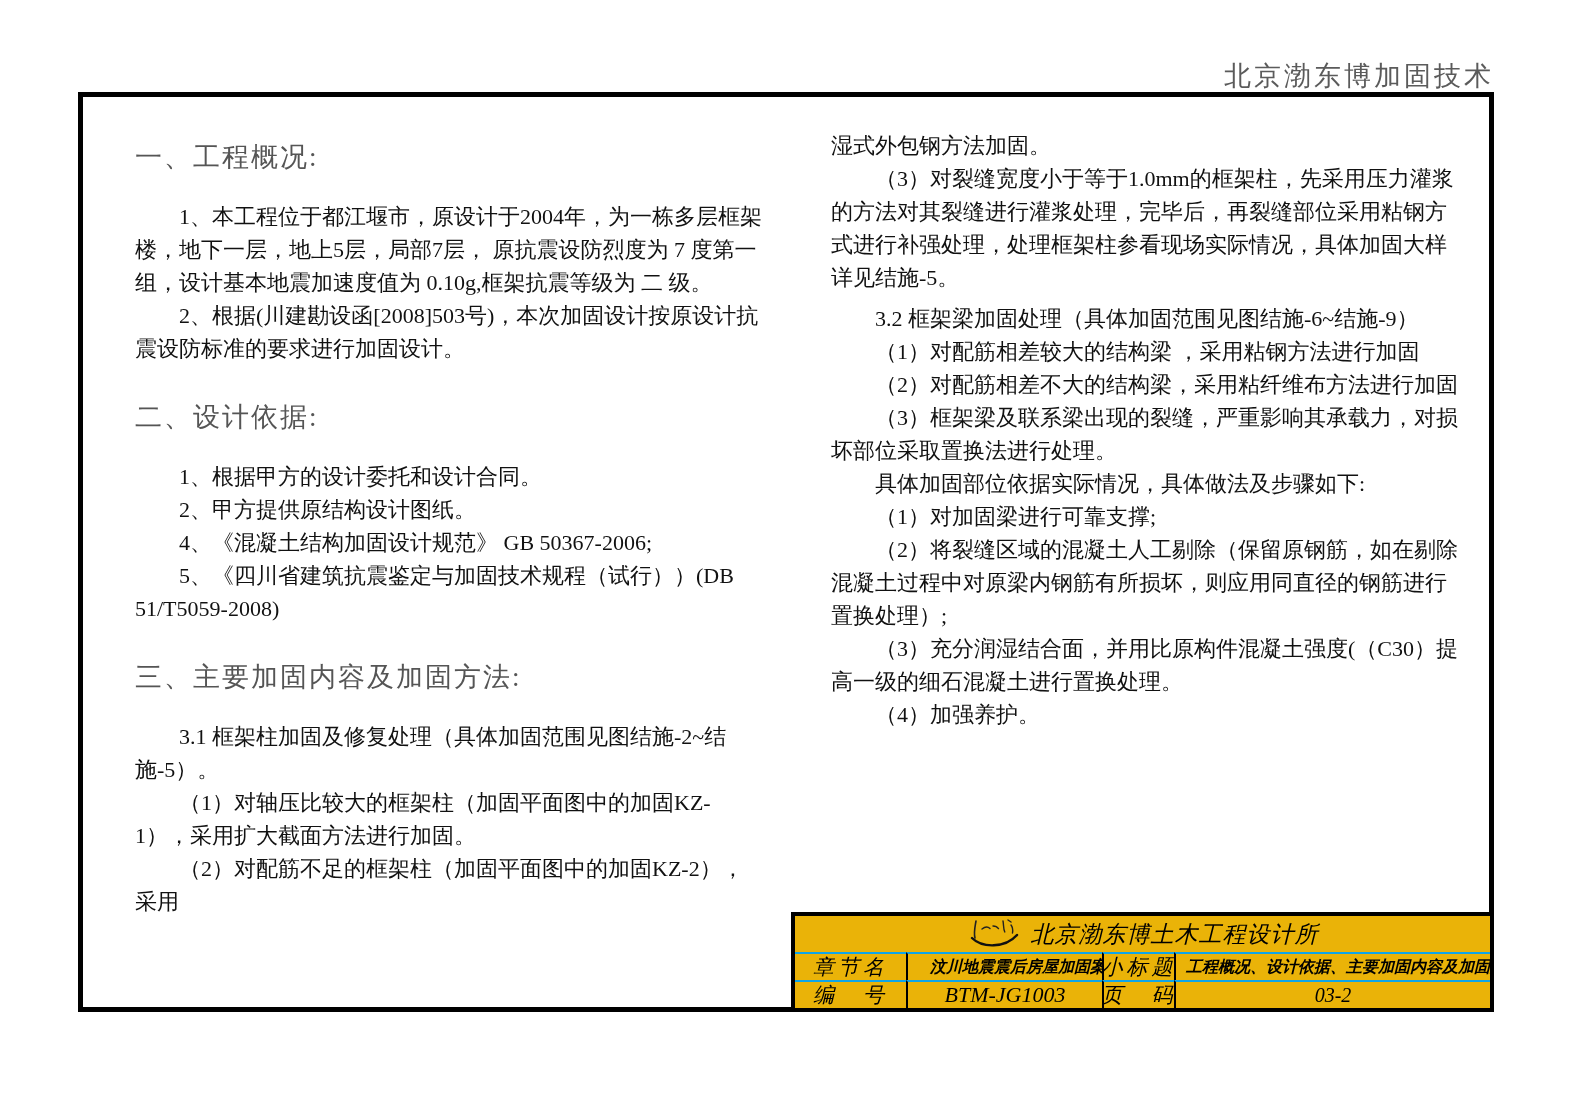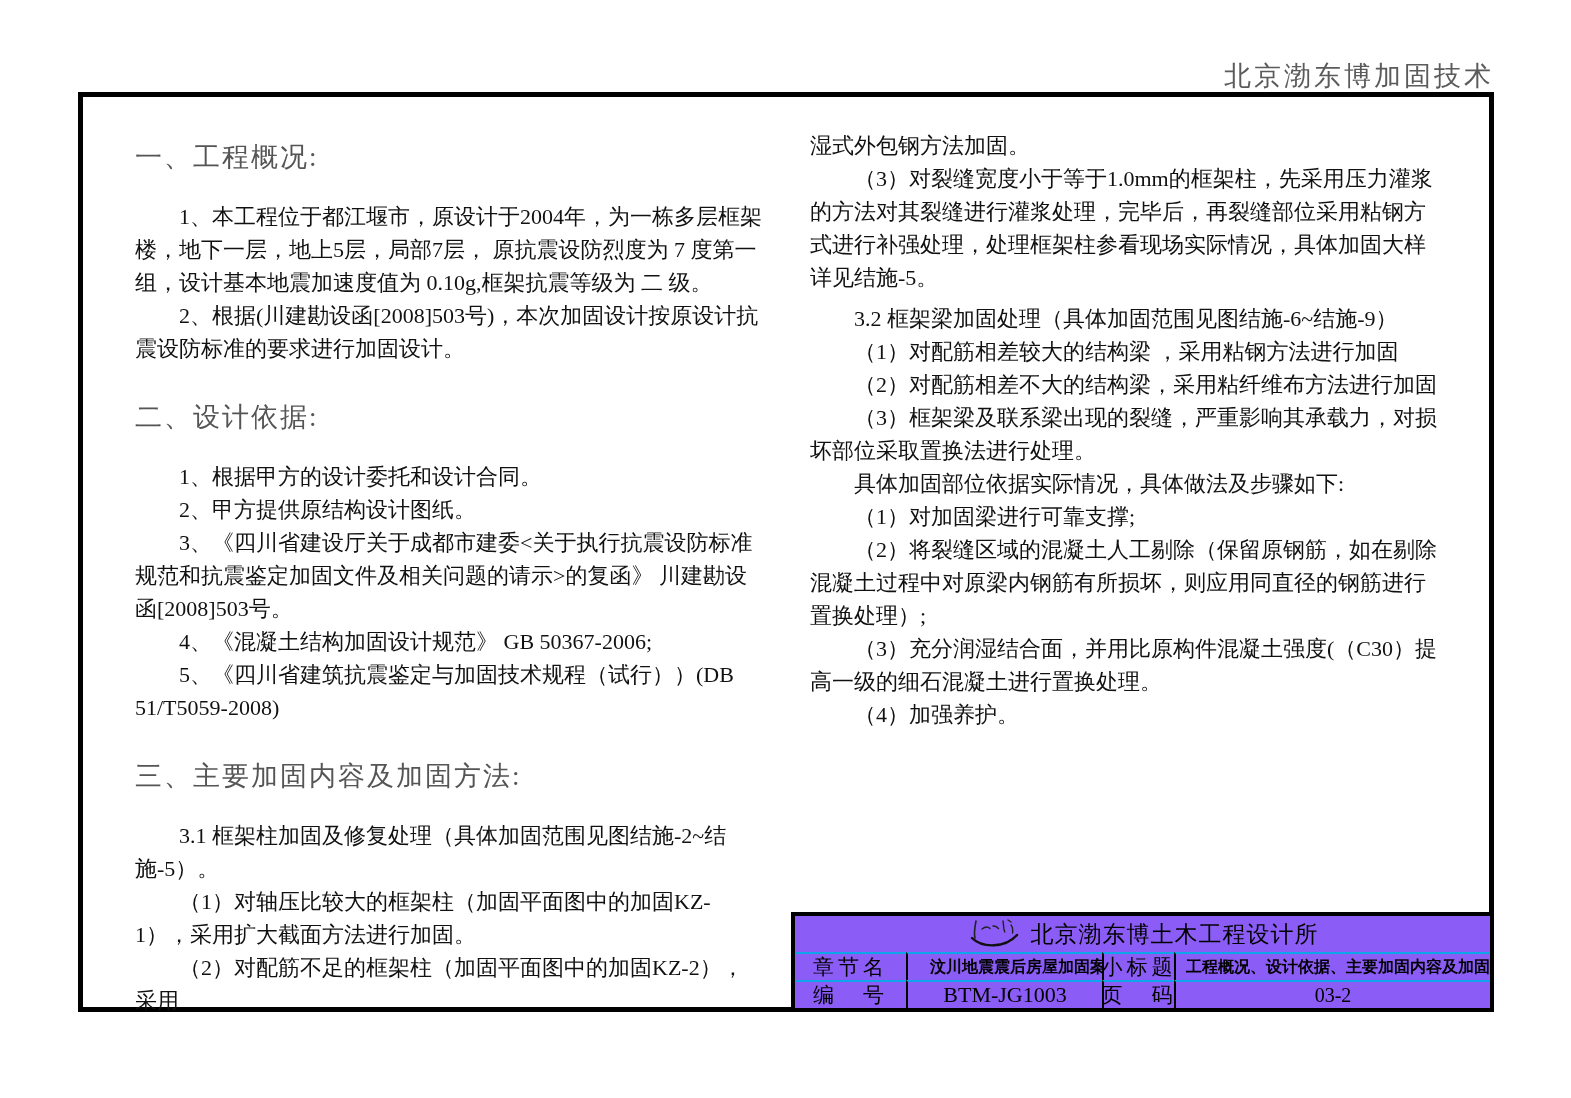--- a/index.html
+++ b/index.html
@@ -32,21 +32,21 @@
   }
 
   
   .col {
     position: absolute;
     font-size: 22px;
     line-height: 33px;
     color: #111;
   }
   .col-left  { left: 52px;  top: 40px; width: 630px; }
-  .col-right { left: 727px; top: 32px; width: 634px; }
+  .col-right { left: 748px; top: 32px; width: 634px; }
 
   .h1 {
     font-size: 27px;
     line-height: 33px;
     color: #555;
     letter-spacing: 2px;
     margin: 36px 0 26px 0;
     font-weight: normal;
   }
   .h1.first { margin-top: 4px; }
@@ -56,24 +56,25 @@
   p.body.gap-top { margin-top: 8px; }
 
   
   .title-block {
     position: absolute;
     right: -5px;
     bottom: -5px;
     width: 703px;
     height: 100px;
     border: 4px solid #000;
-    background: #8b5cf6;
+    background: #eab308;
     display: grid;
     grid-template-columns: 111px 196px 72px 1fr;
     grid-template-rows: 36px 28px 1fr;
+    font-style: italic;
   }
   .tb-cell {
     border-left: 2px solid #000;
     border-top: 2px solid #0ea5e9;
     display: flex;
     align-items: center;
     justify-content: center;
     overflow: hidden;
     white-space: nowrap;
   }
@@ -100,21 +101,20 @@
 
 <div class="page-frame">
 
   <div class="col col-left">
     <div class="h1 first">一、工程概况:</div>
     <p class="body">1、本工程位于都江堰市，原设计于2004年，为一栋多层框架楼，地下一层，地上5层，局部7层， 原抗震设防烈度为 7 度第一组，设计基本地震加速度值为 0.10g,框架抗震等级为 二 级。</p>
     <p class="body">2、根据(川建勘设函[2008]503号)，本次加固设计按原设计抗震设防标准的要求进行加固设计。</p>
     <div class="h1">二、设计依据:</div>
     <p class="body">1、根据甲方的设计委托和设计合同。</p>
     <p class="body">2、甲方提供原结构设计图纸。</p>
-    <p class="body">3、《四川省建设厅关于成都市建委&lt;关于执行抗震设防标准规范和抗震鉴定加固文件及相关问题的请示&gt;的复函》  川建勘设函[2008]503号。</p>
     <p class="body">4、《混凝土结构加固设计规范》   GB 50367-2006;</p>
     <p class="body">5、《四川省建筑抗震鉴定与加固技术规程（试行））(DB 51/T5059-2008)</p>
     <div class="h1">三、主要加固内容及加固方法:</div>
     <p class="body">3.1  框架柱加固及修复处理（具体加固范围见图结施-2~结施-5）。</p>
     <p class="body">（1）对轴压比较大的框架柱（加固平面图中的加固KZ-1），采用扩大截面方法进行加固。</p>
     <p class="body">（2）对配筋不足的框架柱（加固平面图中的加固KZ-2），采用</p>
   </div>
 
   <div class="col col-right">
     <p class="body noindent">湿式外包钢方法加固。</p>

